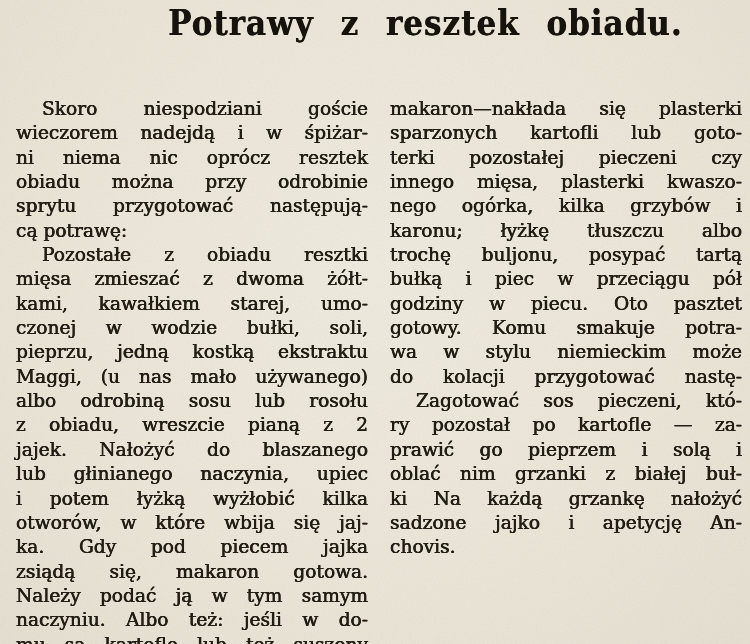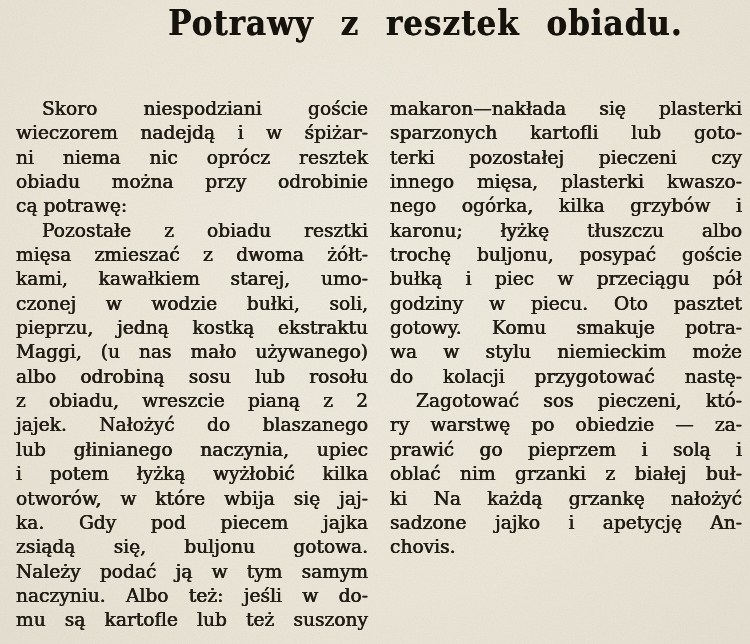--- a/index.html
+++ b/index.html
@@ -58,55 +58,56 @@
     <rect width="100%" height="100%" filter="url(#g)"></rect>
   </svg>
 
   <h1 class="title">Potrawy z resztek obiadu.</h1>
 
   <div class="col col-left">
     <div class="ln ind">Skoro niespodziani goście</div>
     <div class="ln">wieczorem nadejdą i w śpiżar-</div>
     <div class="ln">ni niema nic oprócz resztek</div>
     <div class="ln">obiadu można przy odrobinie</div>
+    <div class="ln">sprytu przygotować następują-</div>
     <div class="ln end">cą potrawę:</div>
     <div class="ln ind">Pozostałe z obiadu resztki</div>
     <div class="ln">mięsa zmieszać z dwoma żółt-</div>
     <div class="ln">kami, kawałkiem starej, umo-</div>
     <div class="ln">czonej w wodzie bułki, soli,</div>
     <div class="ln">pieprzu, jedną kostką ekstraktu</div>
     <div class="ln">Maggi, (u nas mało używanego)</div>
     <div class="ln">albo odrobiną sosu lub rosołu</div>
     <div class="ln">z obiadu, wreszcie pianą z 2</div>
     <div class="ln">jajek. Nałożyć do blaszanego</div>
     <div class="ln">lub głinianego naczynia, upiec</div>
     <div class="ln">i potem łyżką wyżłobić kilka</div>
     <div class="ln">otworów, w które wbija się jaj-</div>
     <div class="ln">ka. Gdy pod piecem jajka</div>
-    <div class="ln">zsiądą się, buljonu gotowa.</div>
+    <div class="ln">zsiądą się, makaron gotowa.</div>
     <div class="ln">Należy podać ją w tym samym</div>
     <div class="ln">naczyniu. Albo też: jeśli w do-</div>
     <div class="ln">mu są kartofle lub też suszony</div>
   </div>
 
   <div class="col col-right">
     <div class="ln">makaron—nakłada się plasterki</div>
     <div class="ln">sparzonych kartofli lub goto-</div>
     <div class="ln">terki pozostałej pieczeni czy</div>
     <div class="ln">innego mięsa, plasterki kwaszo-</div>
     <div class="ln">nego ogórka, kilka grzybów i</div>
     <div class="ln">karonu; łyżkę tłuszczu albo</div>
-    <div class="ln">trochę buljonu, posypać goście</div>
+    <div class="ln">trochę buljonu, posypać tartą</div>
     <div class="ln">bułką i piec w przeciągu pół</div>
     <div class="ln">godziny w piecu. Oto pasztet</div>
     <div class="ln">gotowy. Komu smakuje potra-</div>
     <div class="ln">wa w stylu niemieckim może</div>
     <div class="ln">do kolacji przygotować nastę-</div>
     <div class="ln ind">Zagotować sos pieczeni, któ-</div>
-    <div class="ln">ry warstwę po obiedzie — za-</div>
+    <div class="ln">ry pozostał po kartofle — za-</div>
     <div class="ln">prawić go pieprzem i solą i</div>
     <div class="ln">oblać nim grzanki z białej buł-</div>
     <div class="ln">ki Na każdą grzankę nałożyć</div>
     <div class="ln">sadzone jajko i apetycję An-</div>
     <div class="ln end">chovis.</div>
   </div>
 
 </div>
 
 </body></html>

